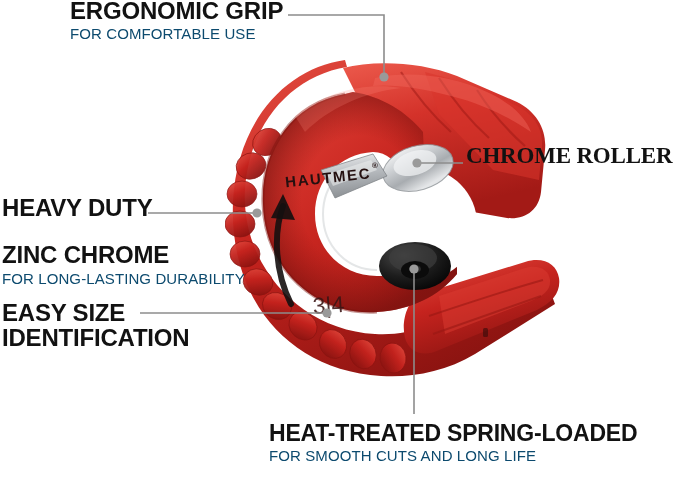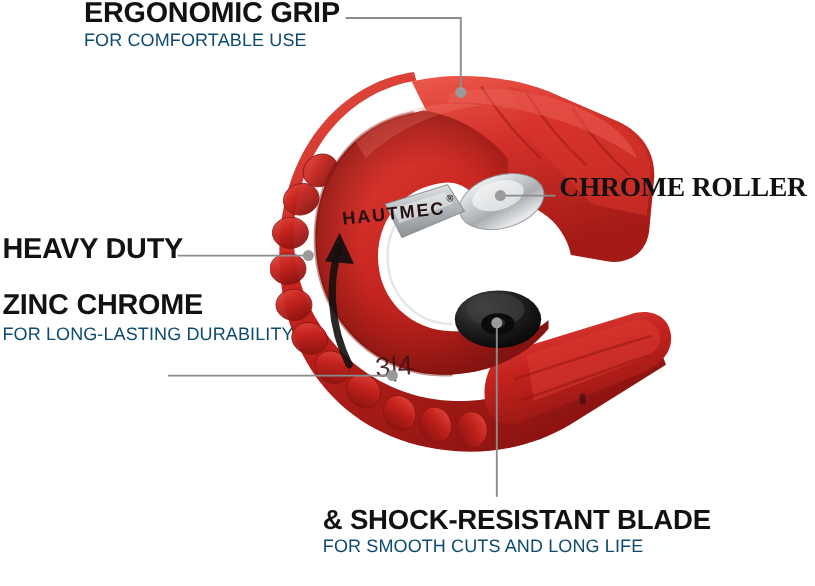--- a/index.html
+++ b/index.html
@@ -318,20 +318,22 @@
     <p class="title">CHROME ROLLER</p>
   </div>
 
   <div class="callout" id="co-heavy">
     <p class="title">HEAVY DUTY</p>
     <p class="title">ZINC CHROME</p>
     <p class="sub">FOR LONG-LASTING DURABILITY</p>
   </div>
 
   <div class="callout" id="co-easy">
+    <p class="title">EASY SIZE</p>
+    <p class="title">IDENTIFICATION</p>
   </div>
 
   <div class="callout" id="co-blade">
-    <p class="title">&amp; SHOCK-RESISTANT BLADE</p>
+    <p class="title">HEAT-TREATED SPRING-LOADED</p>
     <p class="sub">FOR SMOOTH CUTS AND LONG LIFE</p>
   </div>
 
 </div>
 
 </body></html>

